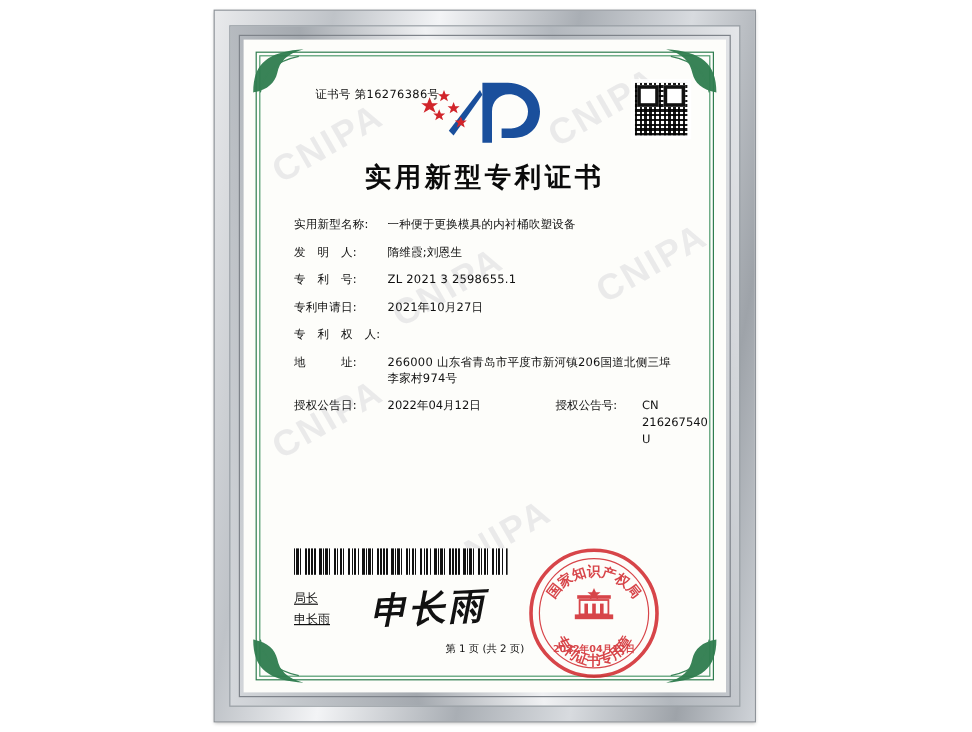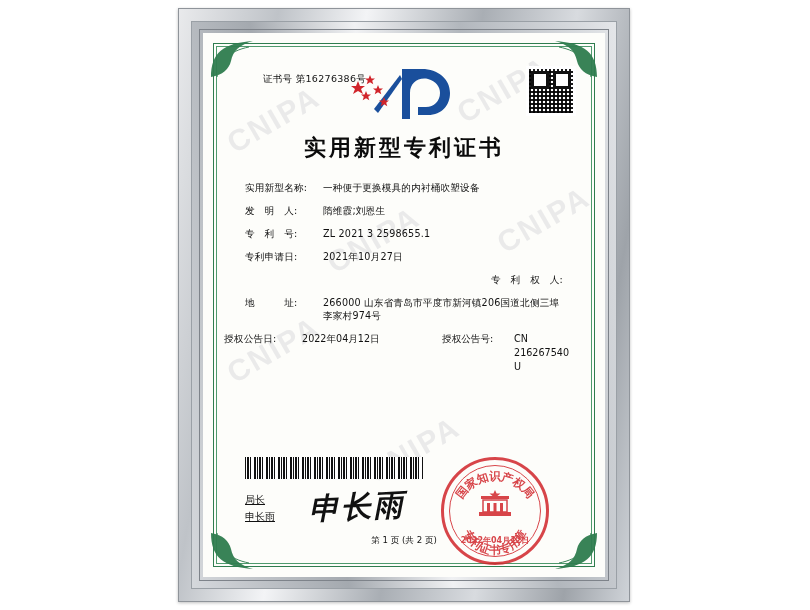--- a/index.html
+++ b/index.html
@@ -180,21 +180,20 @@
     right: 10px;
     top: 122px;
     font-size: 9.6px;
     color: #111;
     line-height: 1.45;
   }
   .field {
     display: flex;
     align-items: flex-start;
     margin-bottom: 9px;
-    justify-content: flex-end;
   }
   .field .lbl {
     flex: 0 0 auto;
     width: 78px;
     letter-spacing: .2px;
   }
   .field .val {
     flex: 1 1 auto;
     letter-spacing: .2px;
   }

